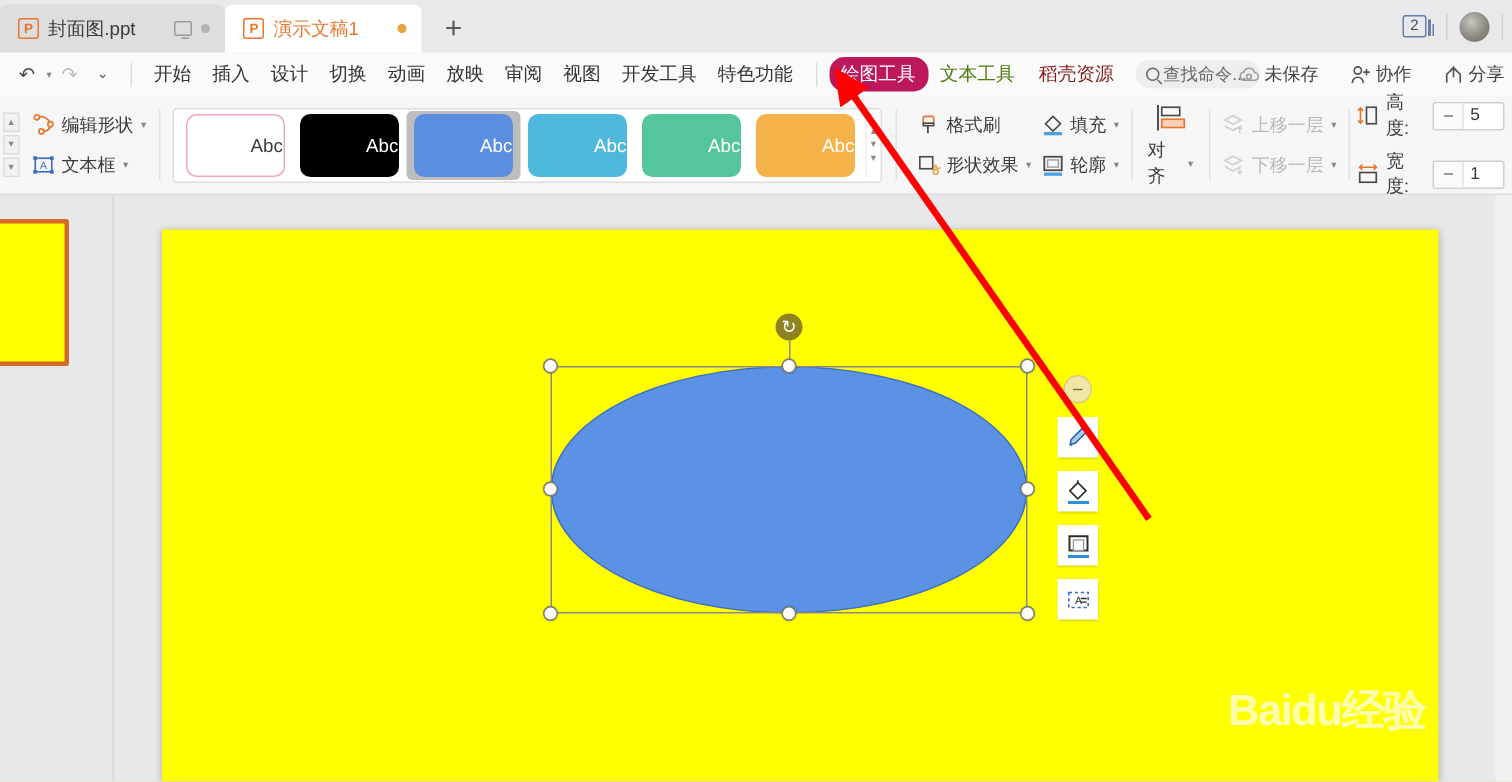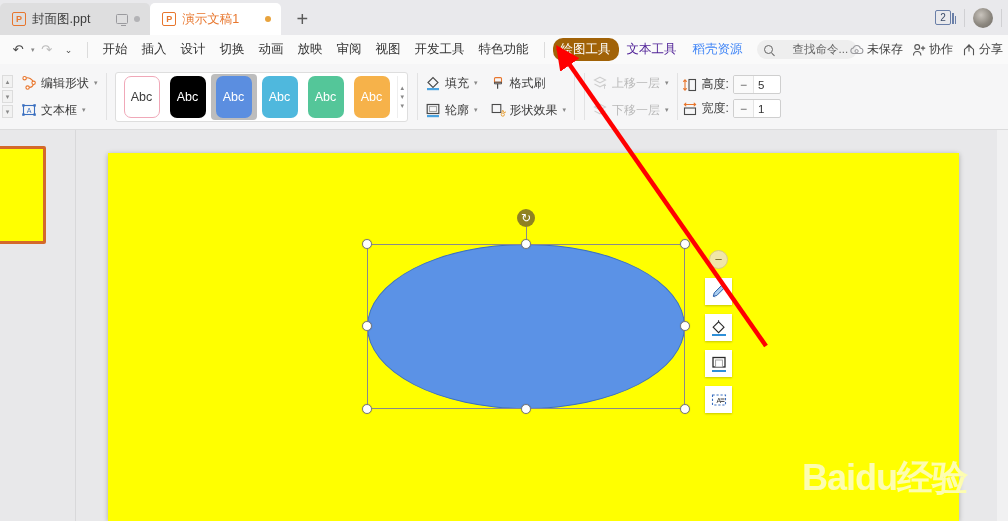--- a/index.html
+++ b/index.html
@@ -86,40 +86,40 @@
   }
   .iconbtn.dim { color: #bdbdbd; }
   .caret { font-size: 7px; color: #888; margin-left: 1px; }
   .menusep { width: 1px; height: 16px; background: #dcdcdc; margin: 0 8px; }
   .menuitem {
     font-size: 12.5px; color: #333; padding: 3px 7px; white-space: nowrap;
   }
   .ctxtab {
     font-size: 12.5px; padding: 3px 8px; white-space: nowrap; border-radius: 10px;
   }
-  .ctxtab.pill { background: #a16207; color: #fff; }
-  .ctxtab.orange { color: #4c1d95; }
-  .ctxtab.dark { color: #3b82f6; }
+  .ctxtab.pill { background: #be185d; color: #fff; }
+  .ctxtab.orange { color: #4d7c0f; }
+  .ctxtab.dark { color: #7f1d1d; }
   .searchbox {
-    display: flex; align-items: center; gap: 20px;
+    display: flex; align-items: center; gap: 3px;
     background: #eeeeee; border-radius: 10px;
     height: 19px; padding: 0 9px 0 7px; margin-left: 6px;
     font-size: 11.5px; color: #666;
   }
   .mag {
     width: 9px; height: 9px; border: 1.3px solid #666; border-radius: 50%;
     position: relative; flex: none;
   }
   .mag::after {
     content: ""; position: absolute; right: -3px; bottom: -2.5px;
     width: 4px; height: 1.3px; background: #666; transform: rotate(45deg);
   }
   .menurow-right {
     position: absolute; right: 0; top: 0; height: 29px;
-    display: flex; align-items: center; gap: 3px; padding-right: 2px;
+    display: flex; align-items: center; gap: 15px; padding-right: 2px;
   }
   .mr-item { display: flex; align-items: center; gap: 3px; font-size: 12px; color: #444; padding: 0 3px; }
 
   
   .ribbon {
     position: absolute; left: 0; top: 64px; width: 1008px; height: 66px;
     background: #f6f6f7; border-bottom: 1px solid #dcdcdd;
     display: flex; align-items: stretch;
   }
   .rgrp { display: flex; align-items: center; padding: 0 5px; position: relative; }
@@ -146,22 +146,22 @@
   }
   .bigbtn .lbl { display: flex; align-items: center; gap: 2px; }
 
   
   .gallery {
     display: flex; align-items: center;
     background: #fff; border: 1px solid #dedede; border-radius: 3px;
     padding: 3px; margin: 0 4px; height: 50px;
   }
   .swatch {
-    width: 36px; height: 42px; border-radius: 7px; margin: 0 3px;
-    display: flex; align-items: center; justify-content: center;
+    width: 66px; height: 42px; border-radius: 7px; margin: 0 3px;
+    display: flex; align-items: center; justify-content: flex-end;
     font-size: 12.5px;
   }
   .swatchwrap { padding: 2px; border-radius: 4px; }
   .swatchwrap.sel { background: #bdbdbd; }
   .gal-more {
     display: flex; flex-direction: column; justify-content: center; gap: 2px;
     padding-left: 3px; margin-left: 2px; border-left: 1px solid #eee; height: 42px;
   }
   .gal-more i { font-size: 7px; color: #888; line-height: 7px; }
 
@@ -250,21 +250,21 @@
     box-shadow: 0 1px 2px rgba(0,0,0,0.22);
     display: flex; align-items: center; justify-content: center;
   }
 
   
   .watermark {
     position: absolute; left: 684px; top: 306px;
     width: 185px; text-align: center; pointer-events: none;
   }
   .wm-top {
-    font-size: 36px; font-weight: bold; color: #fdfdb0; line-height: 1.05;
+    font-size: 29px; font-weight: bold; color: #fdfdb0; line-height: 1.05;
     letter-spacing: -1px;
   }
   .wm-bot { font-size: 16px; color: #fafac8; letter-spacing: 0.2px; }
 
   
   .arrow-svg { position: absolute; left: 0; top: 0; pointer-events: none; }
 </style>
 </head>
 <body>
 
@@ -432,61 +432,72 @@
         </div>
         <div class="gal-more">
           <i>▴</i>
           <i>▾</i>
           <i>▾</i>
         </div>
       </div>
     </div>
 
     <div class="rgrp">
+      <div class="twocol" style="margin-left:6px">
+        <div class="rbtn">
+          <svg class="ic" width="16" height="16" viewBox="0 0 16 16">
+            <path d="M4.5 7.2V3.6a1 1 0 0 1 1-1h5a1 1 0 0 1 1 1v3.6z" fill="none" stroke="#e8762d" stroke-width="1.1"></path>
+            <path d="M4.5 7.2h7v1.6h-7z" fill="none" stroke="#4a4a4a" stroke-width="1"></path>
+            <path d="M7.6 8.8v5" stroke="#4a4a4a" stroke-width="1.2"></path>
+          </svg>
+          <span>格式刷</span>
+        </div>
+        <div class="rbtn">
+          <svg class="ic" width="16" height="16" viewBox="0 0 16 16">
+            <rect x="2.2" y="2.5" width="8.6" height="8" fill="none" stroke="#4a4a4a" stroke-width="1.1"></rect>
+            <path d="M11.6 10.6l1.2-2.4 1.2 2.4 2.4-.8" fill="none" stroke="#e8a33d" stroke-width="1"></path>
+            <circle cx="12.8" cy="12.6" r="1.6" fill="none" stroke="#e8a33d" stroke-width="1"></circle>
+          </svg>
+          <span>形状效果</span>
+          <span class="caret">▾</span>
+        </div>
+      </div>
       <div class="twocol">
         <div class="rbtn">
           <svg class="ic" width="16" height="16" viewBox="0 0 16 16">
             <path d="M3 7.5L8 2.6l5 4.9-5 4.9z" fill="none" stroke="#4a4a4a" stroke-width="1.1"></path>
             <rect x="2" y="13" width="12" height="2.2" fill="#4aa3e0"></rect>
           </svg>
           <span>填充</span>
           <span class="caret">▾</span>
         </div>
         <div class="rbtn">
           <svg class="ic" width="16" height="16" viewBox="0 0 16 16">
             <rect x="2.2" y="2.5" width="11.6" height="9" fill="none" stroke="#4a4a4a" stroke-width="1.2"></rect>
             <rect x="4.4" y="4.6" width="7.2" height="4.8" fill="none" stroke="#9a9a9a" stroke-width="0.9"></rect>
             <rect x="2" y="13" width="12" height="2.2" fill="#4aa3e0"></rect>
           </svg>
           <span>轮廓</span>
           <span class="caret">▾</span>
         </div>
       </div>
-      <div class="twocol" style="margin-left:6px">
-        <div class="rbtn">
-          <svg class="ic" width="16" height="16" viewBox="0 0 16 16">
-            <path d="M4.5 7.2V3.6a1 1 0 0 1 1-1h5a1 1 0 0 1 1 1v3.6z" fill="none" stroke="#e8762d" stroke-width="1.1"></path>
-            <path d="M4.5 7.2h7v1.6h-7z" fill="none" stroke="#4a4a4a" stroke-width="1"></path>
-            <path d="M7.6 8.8v5" stroke="#4a4a4a" stroke-width="1.2"></path>
-          </svg>
-          <span>格式刷</span>
-        </div>
-        <div class="rbtn">
-          <svg class="ic" width="16" height="16" viewBox="0 0 16 16">
-            <rect x="2.2" y="2.5" width="8.6" height="8" fill="none" stroke="#4a4a4a" stroke-width="1.1"></rect>
-            <path d="M11.6 10.6l1.2-2.4 1.2 2.4 2.4-.8" fill="none" stroke="#e8a33d" stroke-width="1"></path>
-            <circle cx="12.8" cy="12.6" r="1.6" fill="none" stroke="#e8a33d" stroke-width="1"></circle>
-          </svg>
-          <span>形状效果</span>
-          <span class="caret">▾</span>
-        </div>
-      </div>
     </div>
 
     <div class="rgrp">
+      <div class="bigbtn">
+        <svg class="ic" width="26" height="22" viewBox="0 0 26 22">
+          <path d="M5 2v17" stroke="#4a4a4a" stroke-width="1.3"></path>
+          <rect x="7.5" y="3.5" width="12" height="5.5" fill="none" stroke="#4a4a4a" stroke-width="1.1"></rect>
+          <rect x="7.5" y="11.5" width="15" height="5.5" fill="#f6d2bb" stroke="#e8762d" stroke-width="1.1"></rect>
+        </svg>
+        <span class="lbl">
+          <span>对齐</span>
+          <span class="caret">▾</span>
+        </span>
+      </div>
 
     </div>
 
     <div class="rgrp">
 
       <div class="twocol">
         <div class="rbtn dis">
           <svg class="ic" width="16" height="16" viewBox="0 0 16 16">
             <path d="M8 2.2l5.5 2.8L8 7.8 2.5 5z" fill="none" stroke="#cfcfcf" stroke-width="1.1"></path>
             <path d="M2.5 9l5.5 2.8L13.5 9" fill="none" stroke="#cfcfcf" stroke-width="1.1"></path>

